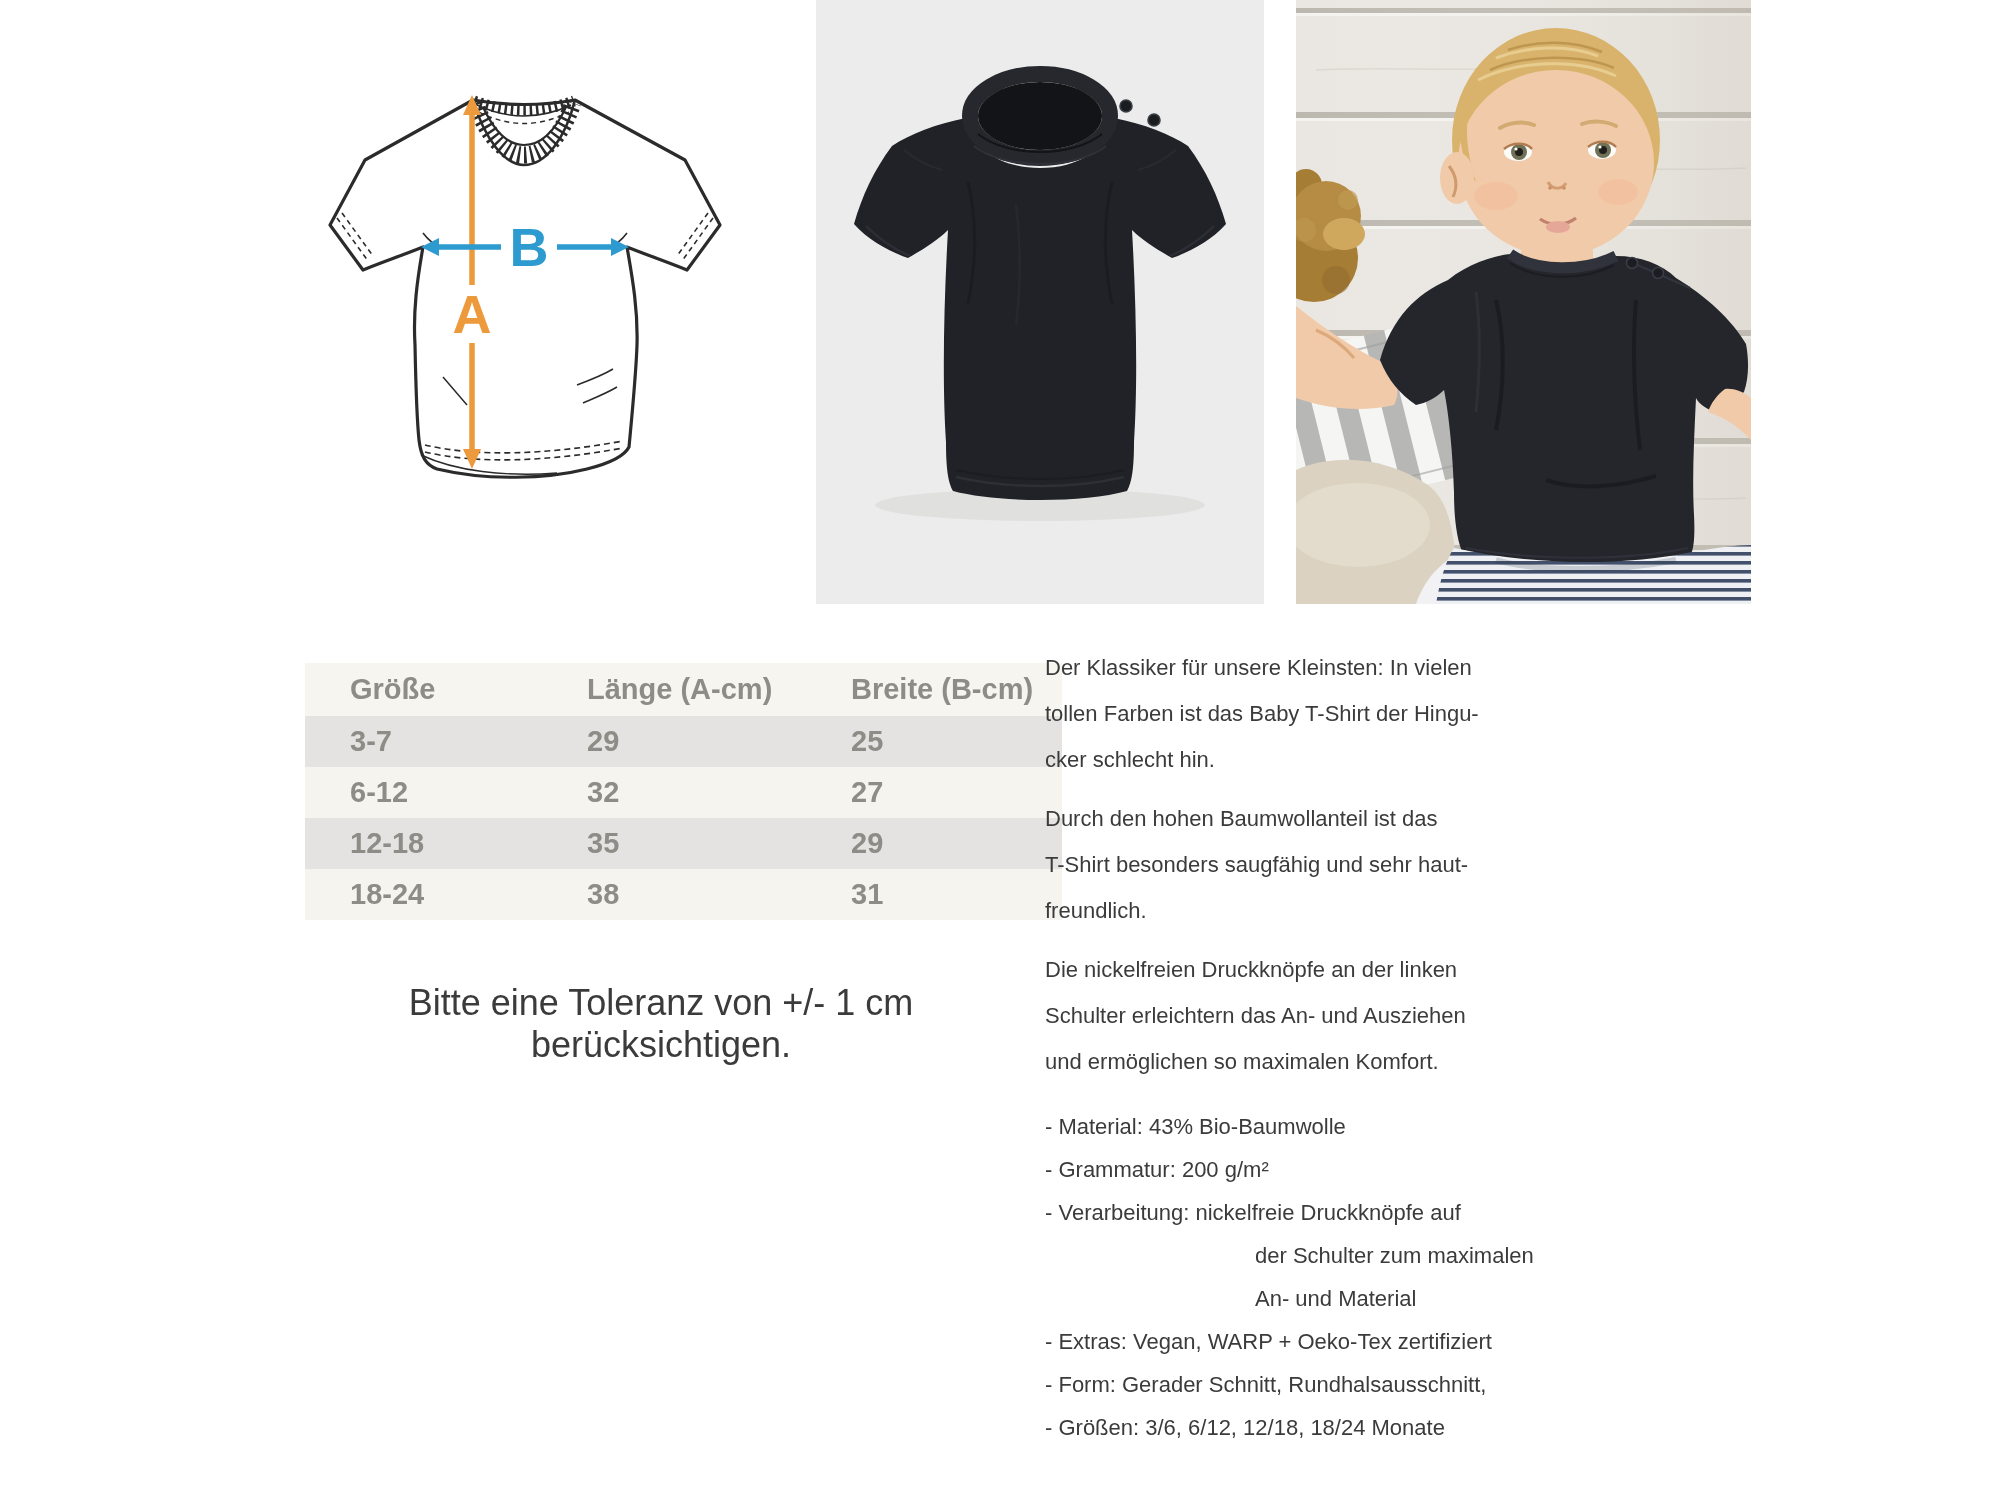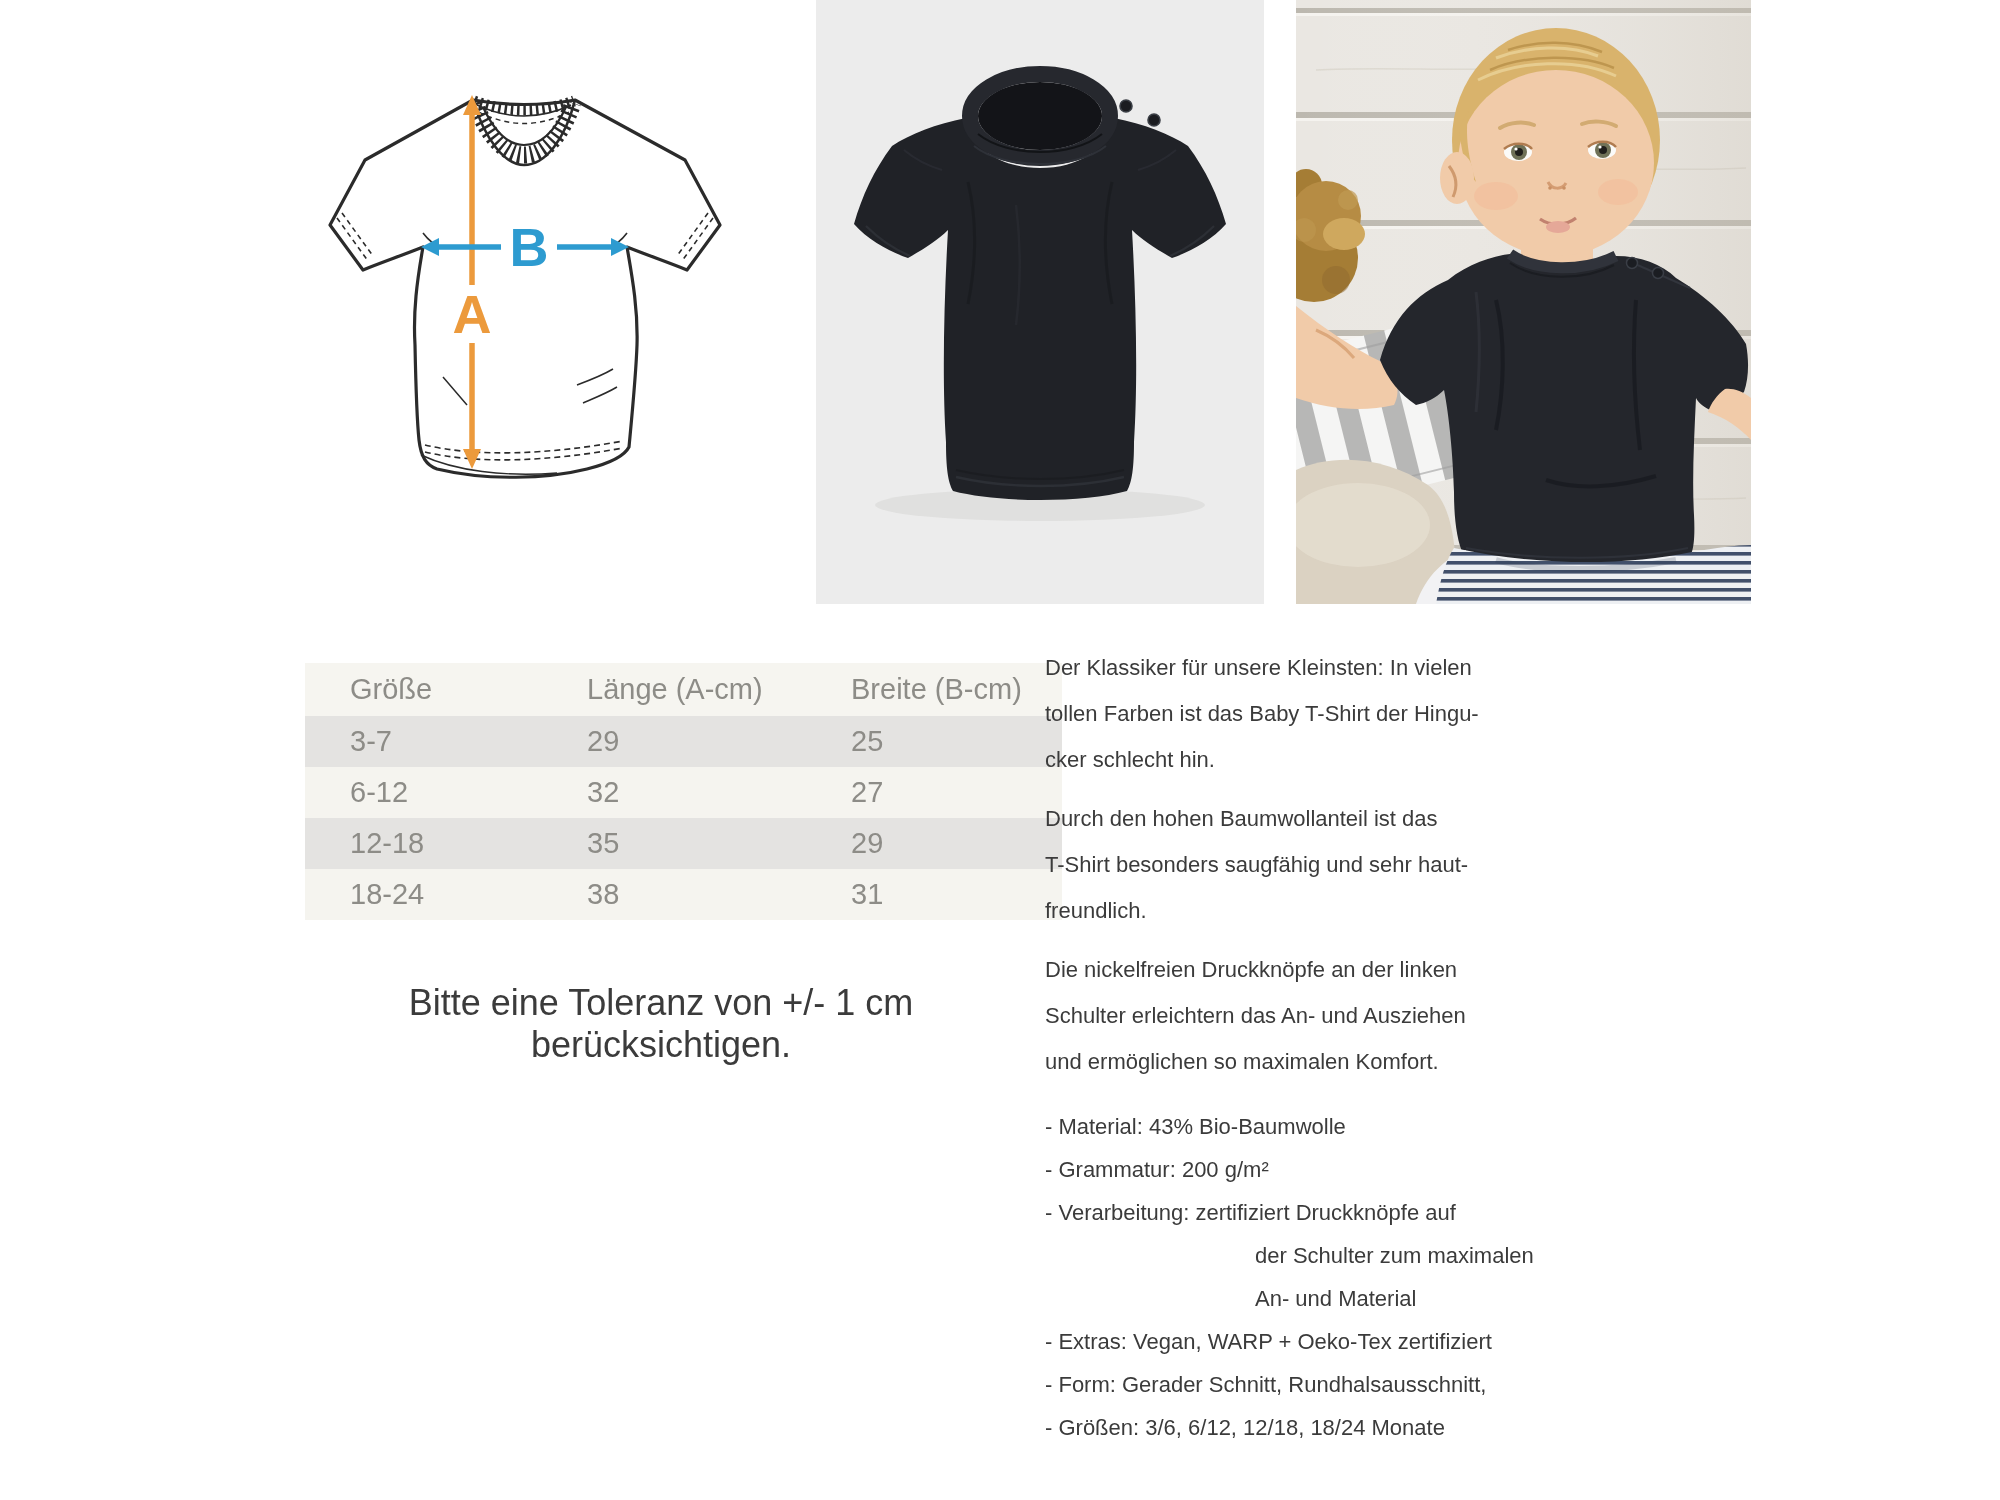--- a/index.html
+++ b/index.html
@@ -23,21 +23,21 @@
   .model-photo{position:absolute;left:1296px;top:0;width:455px;height:604px;}
   .diagram svg,.flat-photo svg,.model-photo svg{display:block;width:100%;height:100%;}
   .diagram text{font-family:"Liberation Sans",sans-serif;font-weight:bold;font-size:54px;}
   
   table.size-table{
     position:absolute;left:305px;top:663px;width:712px;
     border-collapse:collapse;font-size:29px;color:var(--table-text);
     table-layout:fixed;
   }
   table.size-table th,table.size-table td{
-    font-weight:normal;text-align:left;padding:0;vertical-align:middle;
+    font-weight:bold;text-align:left;padding:0;vertical-align:middle;
   }
   table.size-table th{height:53px;background:var(--table-header-bg);}
   table.size-table td{height:51px;}
   table.size-table th:first-child,table.size-table td:first-child{width:237px;padding-left:45px;}
   table.size-table th:nth-child(2),table.size-table td:nth-child(2){width:264px;}
   table.size-table th:nth-child(3),table.size-table td:nth-child(3){width:211px;}
   tr.row-gray td{background:var(--table-row-gray);}
   tr.row-light td{background:var(--table-row-light);}
   
   .note{
@@ -315,21 +315,21 @@
 
   <div class="description">
     <div>
         <p>Der Klassiker für unsere Kleinsten: In vielen<br>tollen Farben ist das Baby T-Shirt der Hingu-<br>cker schlecht hin.</p>
         <p>Durch den hohen Baumwollanteil ist das<br>T-Shirt besonders saugfähig und sehr haut-<br>freundlich.</p>
         <p>Die nickelfreien Druckknöpfe an der linken<br>Schulter erleichtern das An- und Ausziehen<br>und ermöglichen so maximalen Komfort.</p>
       </div>
     <div class="spec-list">
         <div class="spec-line">- Material: 43% Bio-Baumwolle</div>
         <div class="spec-line">- Grammatur: 200 g/m²</div>
-        <div class="spec-line">- Verarbeitung: zertifiziert Druckknöpfe auf</div>
+        <div class="spec-line">- Verarbeitung: nickelfreie Druckknöpfe auf</div>
         <div class="spec-line indent">der Schulter zum maximalen</div>
         <div class="spec-line indent">An- und Material</div>
         <div class="spec-line">- Extras: Vegan, WARP + Oeko-Tex zertifiziert</div>
         <div class="spec-line">- Form: Gerader Schnitt, Rundhalsausschnitt,</div>
         <div class="spec-line">- Größen: 3/6, 6/12, 12/18, 18/24 Monate</div>
       </div>
   </div>
 
 </div>
 

